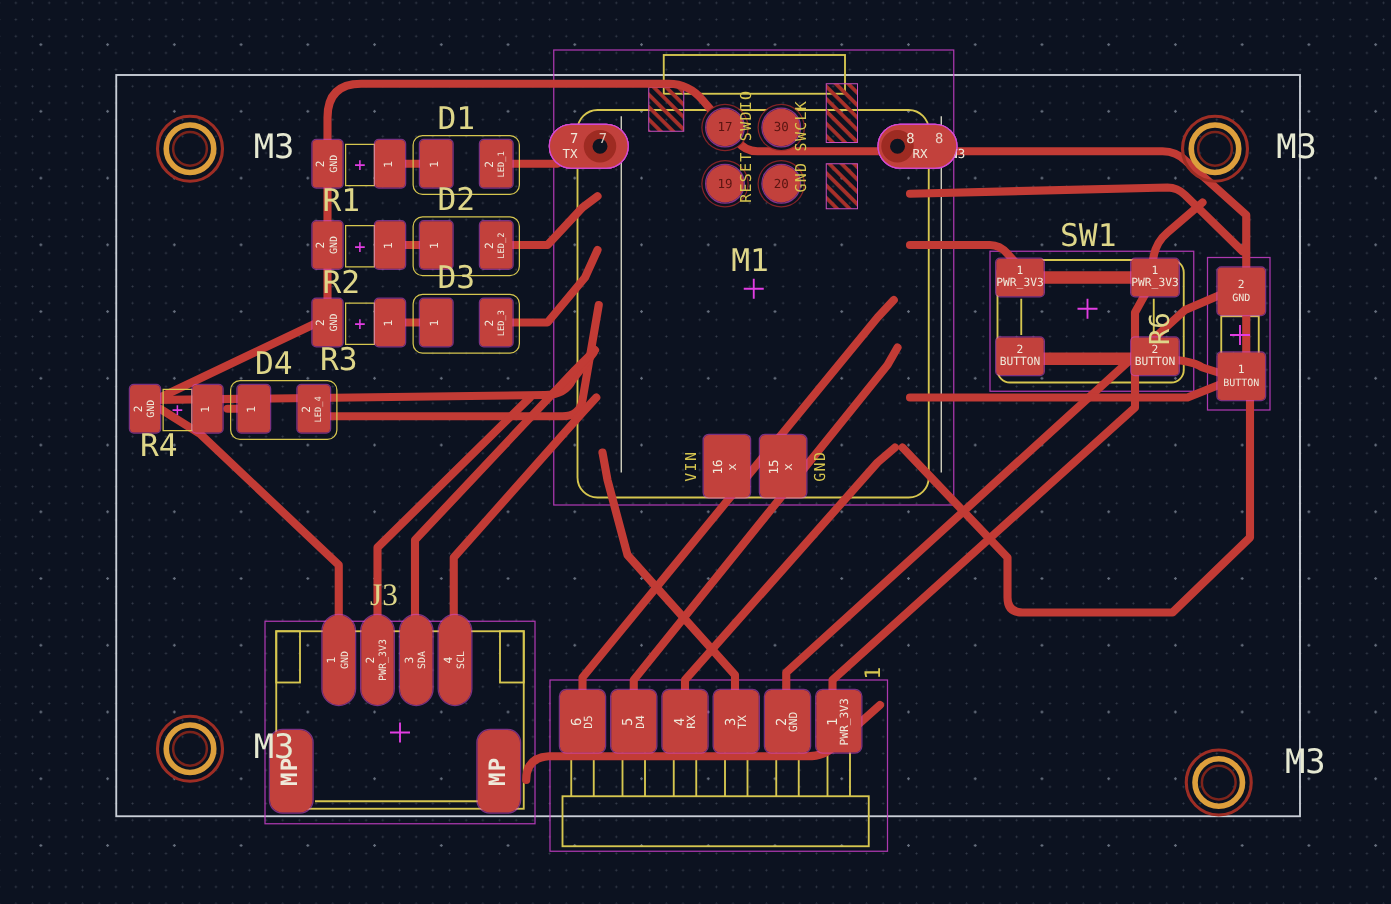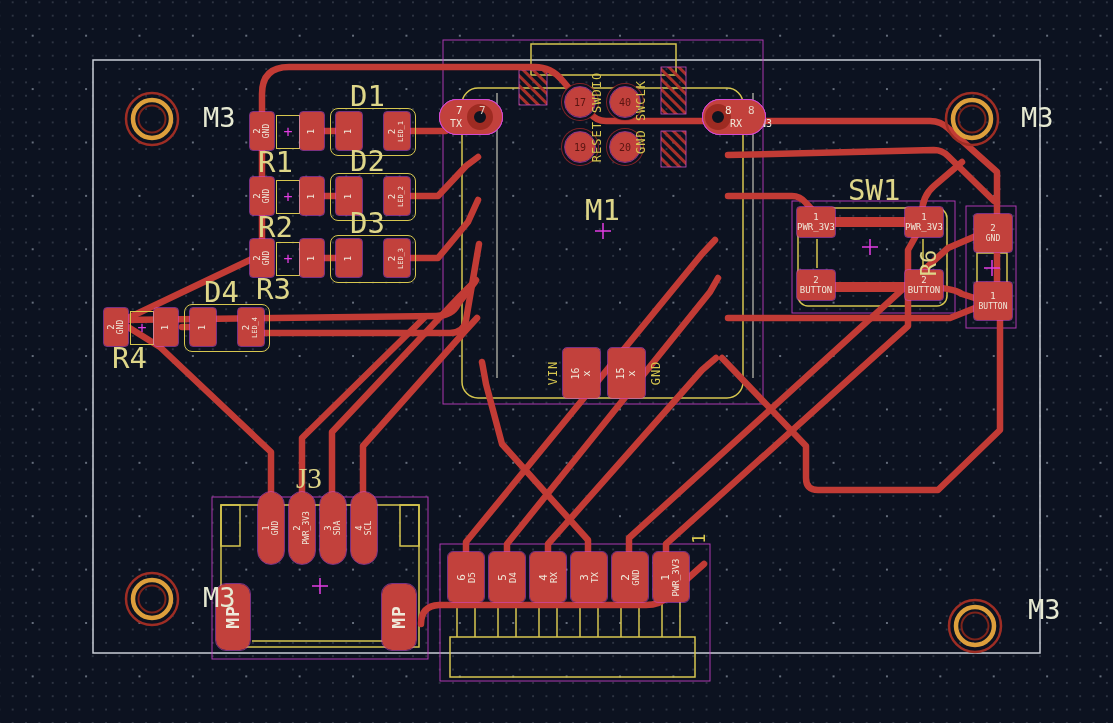--- a/index.html
+++ b/index.html
@@ -37,21 +37,21 @@
   .ppad{position:relative;width:37px;height:50px;border-radius:4px;}
   .rdgs .rdg{position:absolute;width:164px;height:40px;}
   .rdgs .rdg:nth-child(1){left:250px;top:112px;}
   .rdgs .rdg:nth-child(2){left:250px;top:177px;}
   .rdgs .rdg:nth-child(3){left:250px;top:239px;}
   .rdgs .rdg:nth-child(4){left:104px;top:308px;}
   .spad{width:24px;height:38px;border-radius:3px;}
   .rbody{position:absolute;left:26px;top:3px;width:22px;height:32px;border:1px solid #d6c64f;display:flex;align-items:center;justify-content:center;}
   .cross{color:#e23de2;font-size:15px;line-height:1;}
   .doutline{position:absolute;left:80px;top:-4px;width:84px;height:46px;border:1px solid #d6c64f;border-radius:8px;}
-  .ref{position:absolute;color:#ded689;font-size:29px;line-height:1;white-space:nowrap;}
+  .ref{position:absolute;color:#ded689;font-size:25px;line-height:1;white-space:nowrap;}
   .ref-sm{font-size:22px;}
   .mlabel{position:absolute;color:#e6e9d2;font-size:27px;line-height:1;padding-left:23px;}
   .sw1-grid{left:797px;top:207px;display:grid;grid-template-columns:38px 38px;grid-template-rows:30px 30px;column-gap:70px;row-gap:33px;position:absolute;}
   .swpad{position:relative;width:38px;height:30px;border-radius:3px;display:flex;flex-direction:column;align-items:center;justify-content:center;gap:1px;font-size:9px;line-height:1;}
   .r6-col{left:974px;top:214px;display:flex;flex-direction:column;gap:30px;position:absolute;}
   .r6pad{position:relative;width:38px;height:38px;border-radius:3px;display:flex;flex-direction:column;align-items:center;justify-content:center;gap:2px;font-size:9px;line-height:1;}
   .j3-row{left:258px;top:492px;display:flex;gap:5px;position:absolute;}
   .j3pad{position:relative;width:26px;height:72px;border-radius:13px;}
   .mppad{width:34px;height:66px;border-radius:10px;}
   .mppad .vtext{font-size:18px;font-weight:bold;letter-spacing:1px;}
@@ -265,21 +265,21 @@
       <span class="pt t-name">RX</span>
     </div>
     </div>
 
   <div class="debug-grid">
 
   <div class="dpad">
       <span>17</span>
     </div>
       <div class="dpad">
-      <span>40</span>
+      <span>30</span>
     </div>
       <div class="dpad">
       <span>19</span>
     </div>
       <div class="dpad">
       <span>20</span>
     </div>
     </div>
   <div class="vlabel" style="left:545px;top:110px;width:104px;text-align:center;">RESET SWDIO</div>
   <div class="vlabel" style="left:589px;top:110px;width:104px;text-align:center;">GND SWCLK</div>

